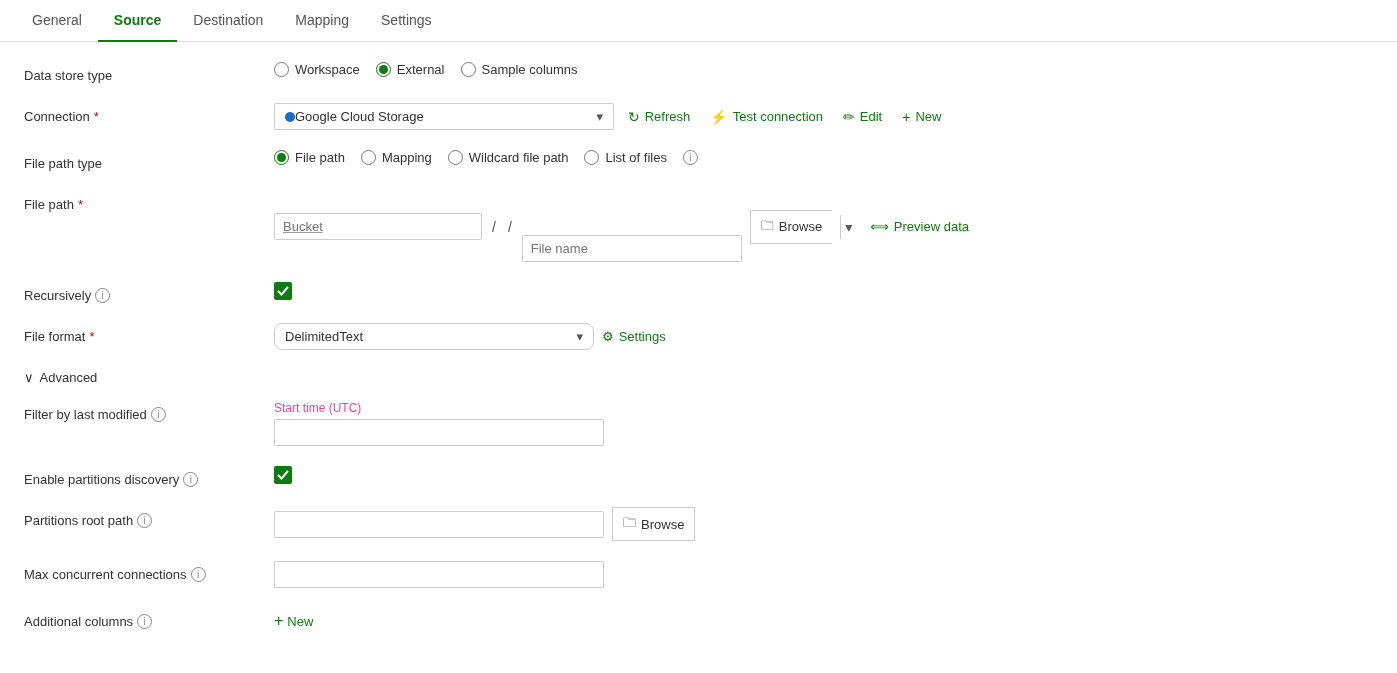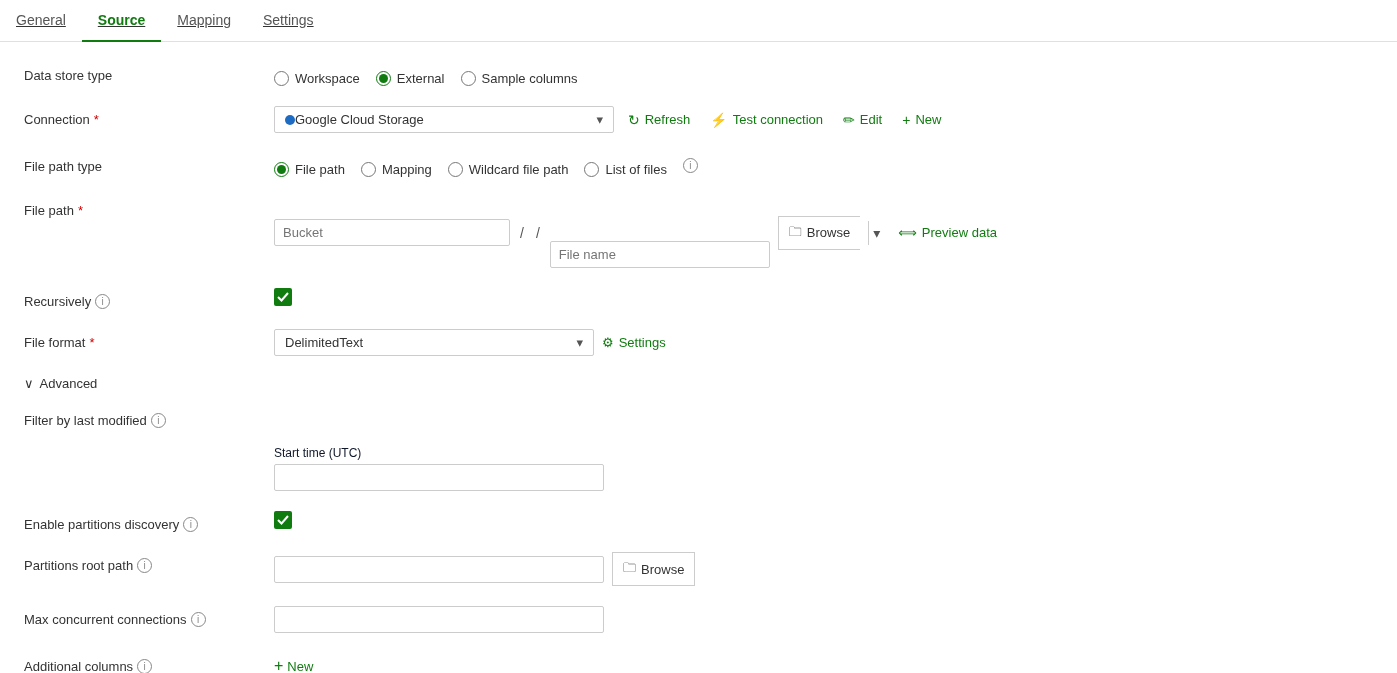--- a/index.html
+++ b/index.html
@@ -7,22 +7,21 @@
       font-family: 'Segoe UI', Arial, sans-serif;
       font-size: 13px;
       color: #333;
       background: #fff;
     }
 
     
     .tabs {
       display: flex;
       border-bottom: 1px solid #e0e0e0;
-      padding: 0 0;
-      text-decoration: underline;
+      padding: 0 16px;
     }
     .tab {
       padding: 12px 16px;
       cursor: pointer;
       color: #555;
       font-size: 14px;
       border-bottom: 2px solid transparent;
       margin-bottom: -1px;
     }
     .tab.active {
@@ -66,21 +65,20 @@
       display: flex;
       align-items: center;
       gap: 16px;
     }
     .radio-option {
       display: flex;
       align-items: center;
       gap: 6px;
       cursor: pointer;
       font-size: 13px;
-      margin-top: 9px;
     }
     .radio-option input[type="radio"] {
       accent-color: #107c10;
       width: 15px;
       height: 15px;
       cursor: pointer;
     }
 
     
     .connection-dropdown {
@@ -128,21 +126,21 @@
     
     .text-input {
       border: 1px solid #ccc;
       border-radius: 2px;
       padding: 5px 8px;
       font-size: 13px;
       color: #999;
       background: #fff;
       outline: none;
     }
-    .text-input.bucket { width: 236px; }
+    .text-input.bucket { width: 208px; text-decoration: underline; }
     .text-input.directory { width: 240px; }
     .text-input.filename { width: 220px; margin-top: 44px; }
 
     .path-separator {
       font-size: 14px;
       color: #555;
       padding: 0 2px;
     }
     .green-checkbox {
       width: 18px;
@@ -156,21 +154,21 @@
     }
     .green-checkbox svg {
       fill: white;
     }
 
     
     .format-dropdown {
       display: flex;
       align-items: center;
       border: 1px solid #ccc;
-      border-radius: 2px;
+      border-radius: 8px;
       padding: 5px 10px;
       width: 320px;
       background: #fff;
       cursor: pointer;
       justify-content: space-between;
     }
 
     
     .advanced-row {
       display: flex;
@@ -198,23 +196,22 @@
     }
 
     
     .time-group {
       display: flex;
       flex-direction: column;
       gap: 4px;
     }
     .time-label {
       font-size: 12px;
-      color: #0f172a;
+      color: #ec4899;
       font-weight: 400;
-      margin-top: 39px;
     }
     .time-input {
       border: 1px solid #ccc;
       border-radius: 2px;
       padding: 5px 8px;
       font-size: 13px;
       width: 330px;
       outline: none;
     }
 
@@ -252,20 +249,21 @@
       padding: 4px;
       border-left: 1px solid #ccc;
     }
   </style>
 </head>
 <body>
 
 <div class="tabs">
   <div class="tab">General</div>
   <div class="tab active">Source</div>
+  <div class="tab">Destination</div>
   <div class="tab">Mapping</div>
   <div class="tab">Settings</div>
 </div>
 
 <div class="form-body">
 
   <div class="form-row">
     <div class="form-label">Data store type</div>
     <div class="form-content">
       <div class="radio-group">

